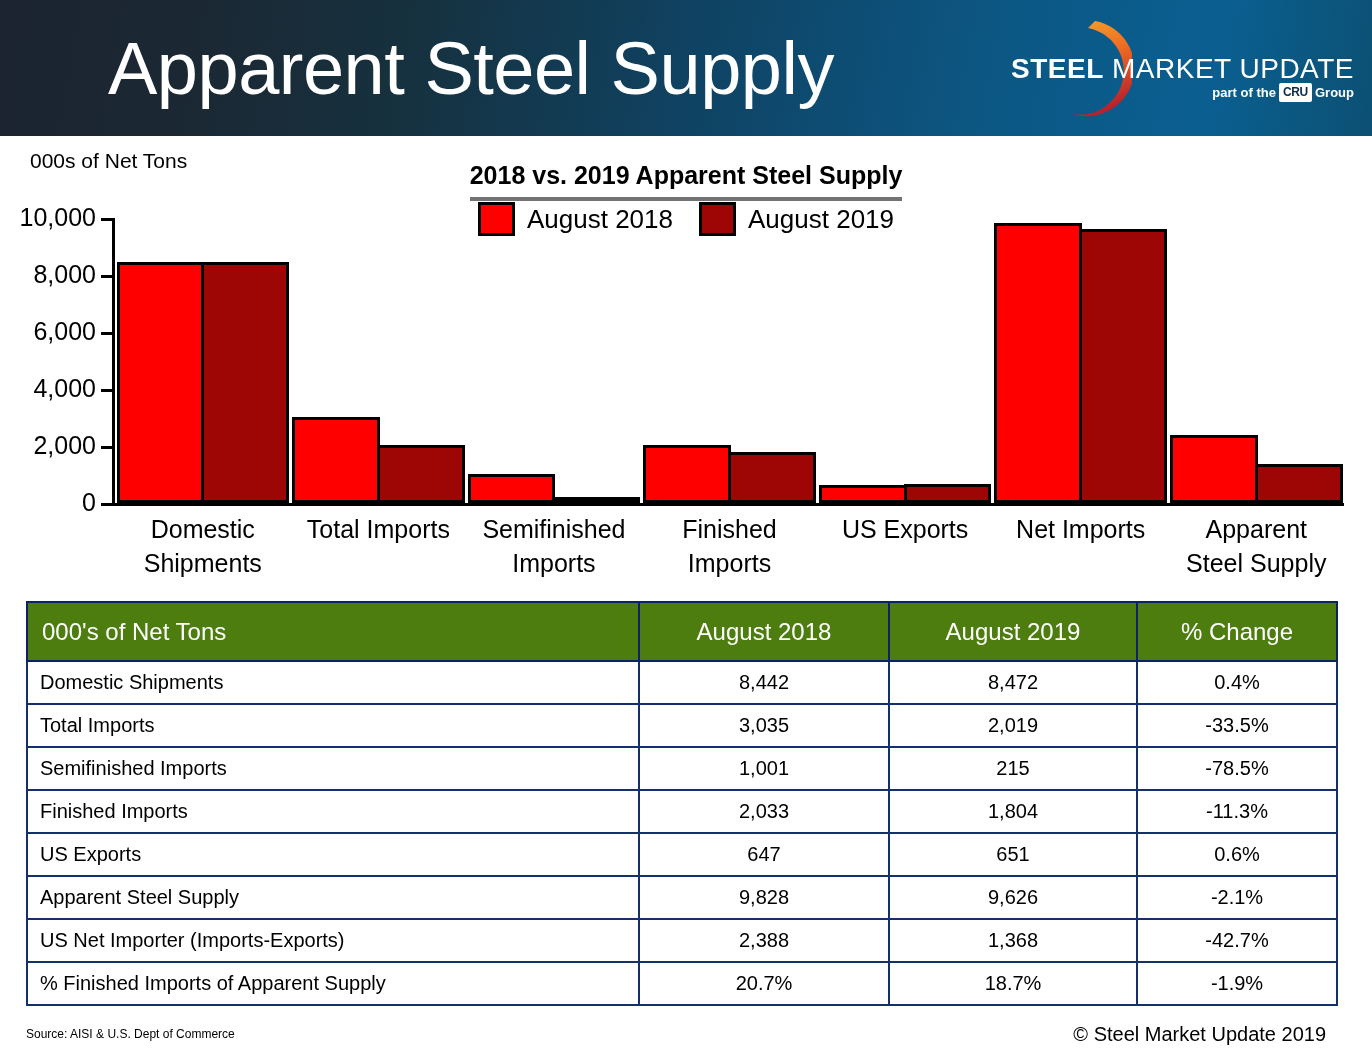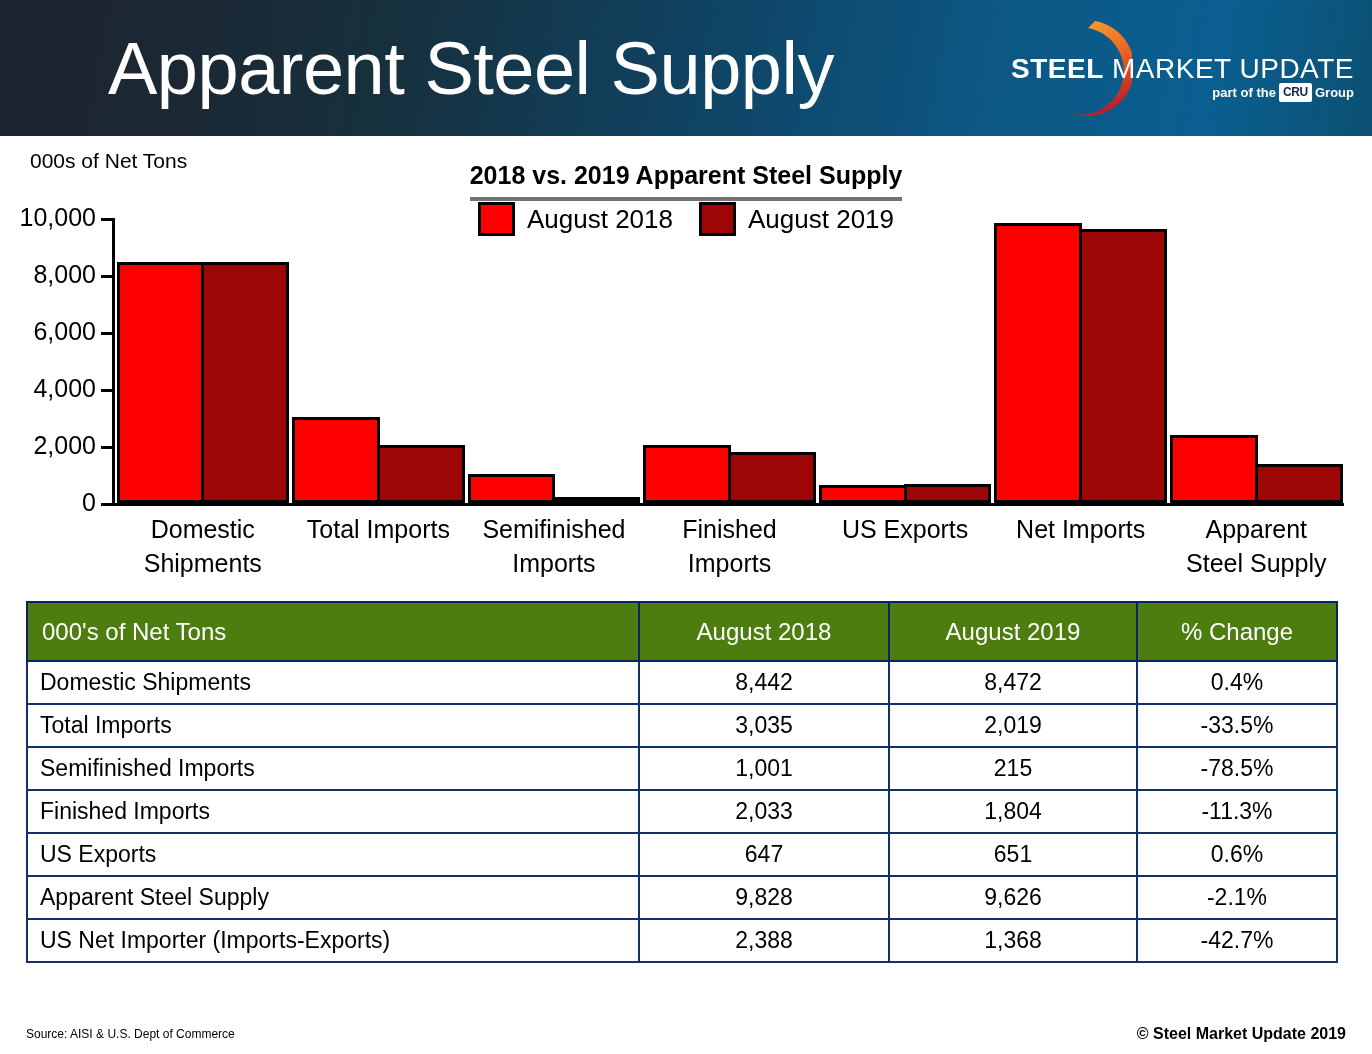--- a/index.html
+++ b/index.html
@@ -199,21 +199,21 @@
   .data-table {
     position: absolute;
     left: 26px; top: 601px;
     width: 1310px;
     border-collapse: collapse;
     table-layout: fixed;
   }
   .data-table th, .data-table td {
     border: 2px solid #13306b;
     height: 41px;
-    font-size: 23px;
+    font-size: 20px;
     padding: 0 10px;
   }
   .data-table thead th {
     background: #4d7c0f;
     color: #ffffff;
     font-weight: 400;
     border-color: #0b2264;
     height: 57px;
     font-size: 24px;
   }
@@ -228,25 +228,24 @@
 
   
   .footer-source {
     position: absolute;
     left: 26px; top: 1022px;
     font-size: 12px;
     line-height: 24px;
   }
   .footer-copy {
     position: absolute;
-    right: 26px; top: 1022px;
-    font-size: 16px;
+    right: 46px; top: 1022px;
+    font-size: 20px;
     line-height: 24px;
     white-space: nowrap;
-    font-weight: bold;
   }
 </style>
 </head>
 <body>
 
 <div class="banner">
   <div class="banner-title">Apparent Steel Supply</div>
 
   <div class="logo">
     <svg class="logo-ring" viewBox="0 0 100 100">
@@ -399,17 +398,23 @@
         <td class="num">9,828</td>
         <td class="num">9,626</td>
         <td class="num">-2.1%</td>
       </tr>
       <tr>
         <td class="rowname">US Net Importer (Imports-Exports)</td>
         <td class="num">2,388</td>
         <td class="num">1,368</td>
         <td class="num">-42.7%</td>
       </tr>
+      <tr>
+        <td class="rowname">% Finished Imports of Apparent Supply</td>
+        <td class="num">20.7%</td>
+        <td class="num">18.7%</td>
+        <td class="num">-1.9%</td>
+      </tr>
     </tbody>
 </table>
 
 <div class="footer-source">Source:  AISI &amp; U.S. Dept of Commerce</div>
 <div class="footer-copy">©    Steel Market Update 2019</div>
 
 </body></html>

